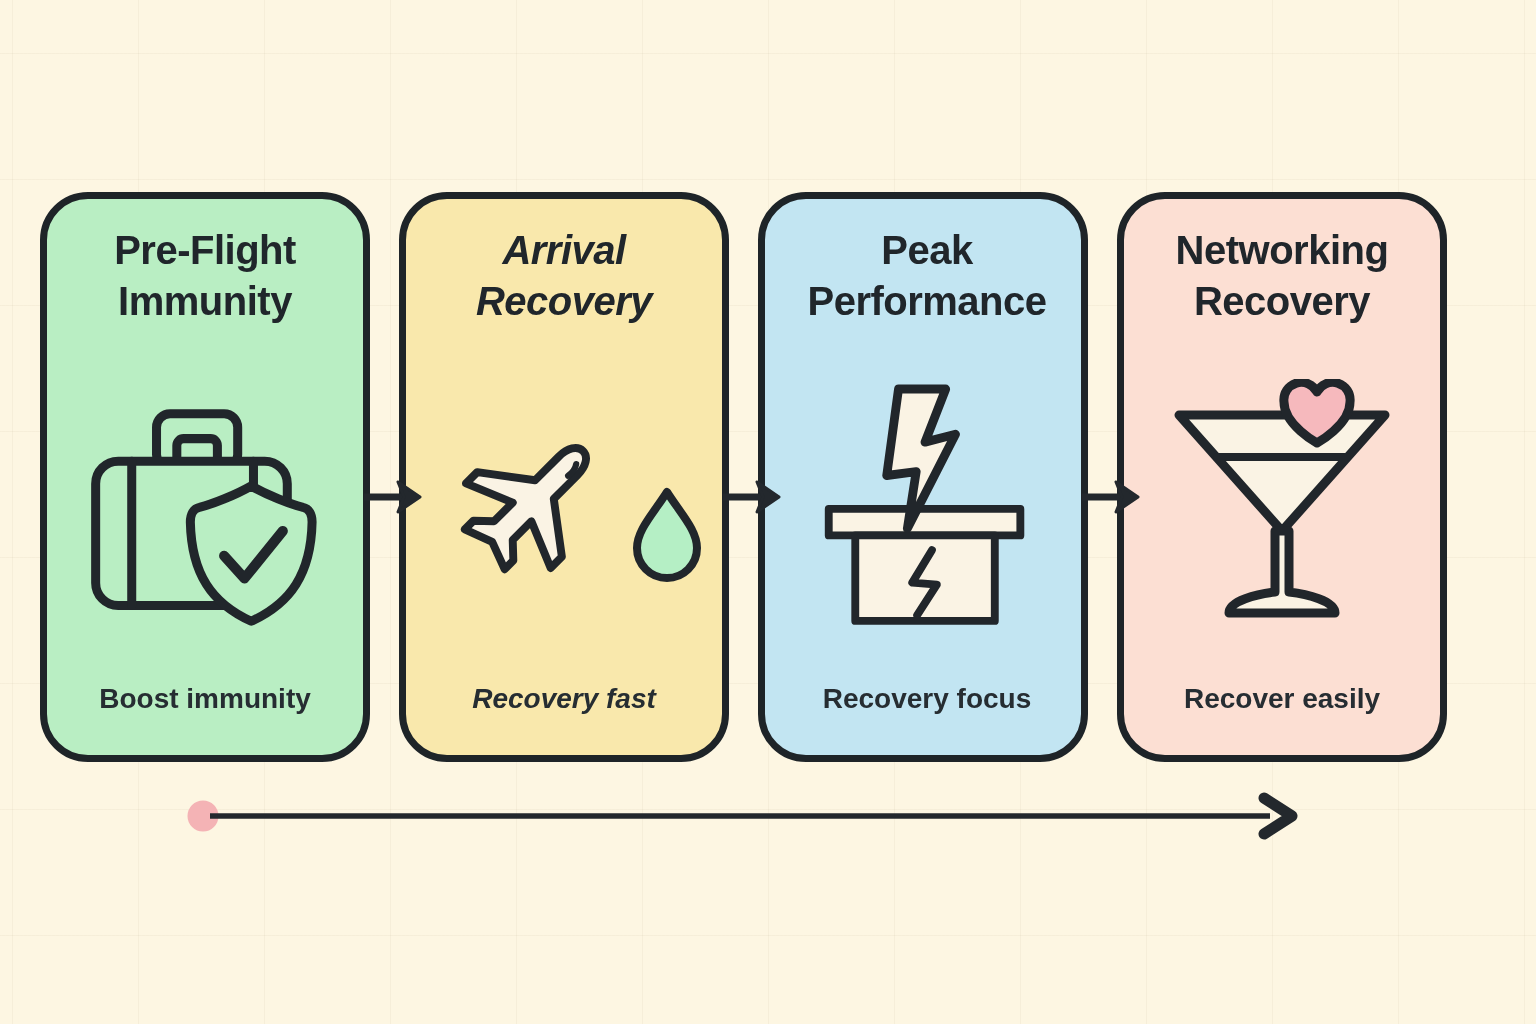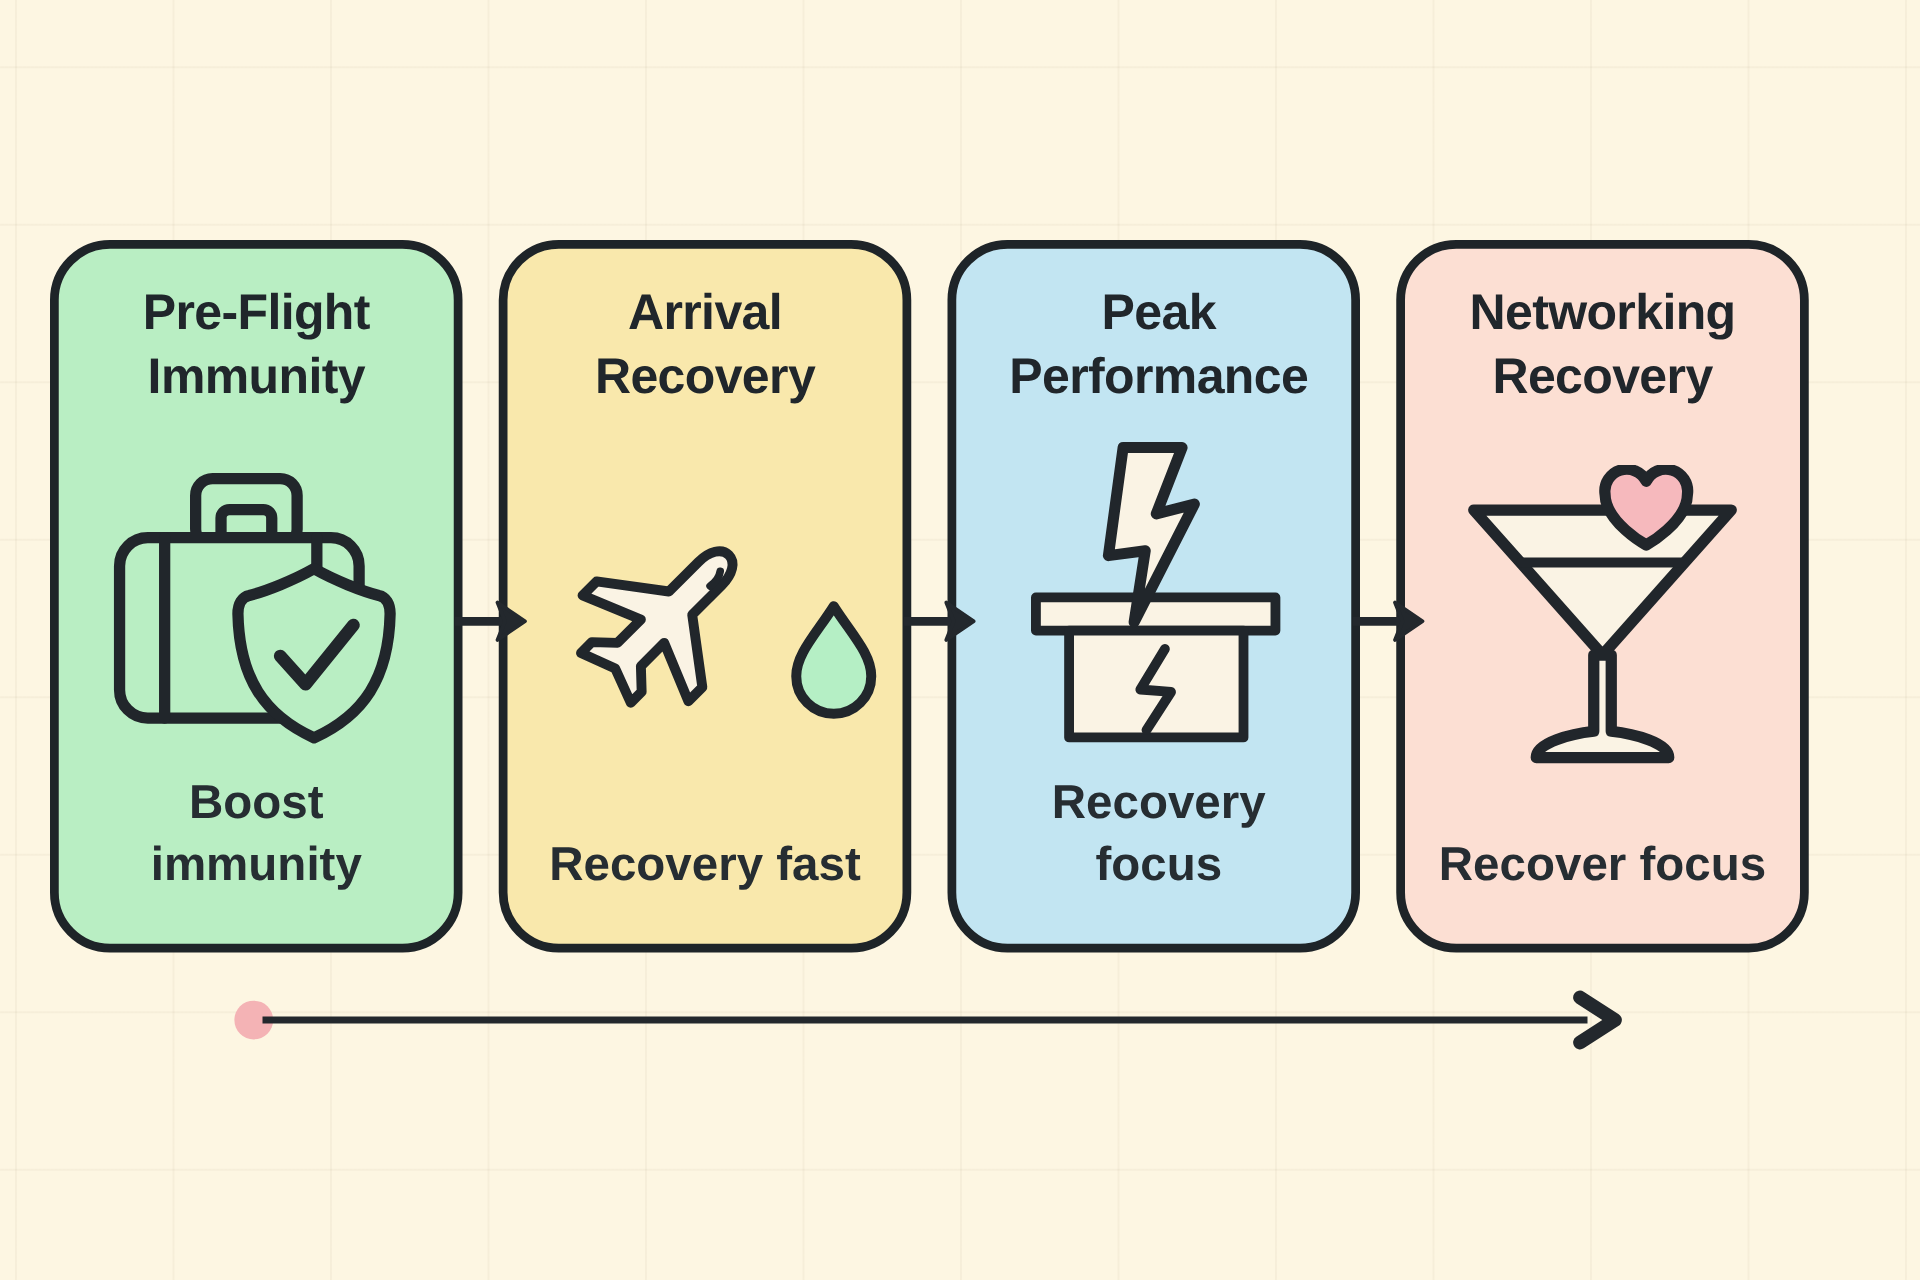--- a/index.html
+++ b/index.html
@@ -17,21 +17,21 @@
     position:absolute; top:192px; width:330px; height:570px;
     border:7px solid #1e2428; border-radius:48px; box-sizing:border-box;
     display:flex; flex-direction:column; align-items:center; justify-content:space-between;
     padding:26px 12px 38px;
   }
   .card-title {
     font-size:40px; font-weight:700; color:#20262b; text-align:center;
     line-height:1.28; letter-spacing:-0.5px; max-width:300px;
   }
   .card-subtitle {
-    font-size:38px; font-weight:700; color:#262d32; text-align:center;
+    font-size:28px; font-weight:700; color:#262d32; text-align:center;
     line-height:1.3; max-width:280px;
   }
   .card-icon { flex:0 0 auto; display:flex; align-items:center; justify-content:center; }
   .stroke { fill:none; stroke:#21262b; stroke-width:8; stroke-linejoin:round; stroke-linecap:round; }
   .icon-fill { fill:#faf3e4; }
   .connector { position:absolute; z-index:5; }
   .timeline { position:absolute; left:180px; top:788px; }
 </style>
 </head>
 <body>
@@ -45,21 +45,21 @@
       <rect class="stroke" x="8" y="72" width="170" height="128" rx="20" style="fill: rgb(185, 238, 195);"></rect>
       <line class="stroke" x1="40" y1="72" x2="40" y2="200"></line>
       <line class="stroke" x1="148" y1="72" x2="148" y2="104"></line>
       <path class="stroke" d="M146,94 C 160,102 180,110 192,113 C 197,114 200,119 200,126 C 199,172 181,198 146,214 C 111,198 93,172 92,126 C 92,119 95,114 100,113 C 112,110 132,102 146,94 Z" style="fill: rgb(185, 238, 195);"></path>
       <polyline class="stroke" points="122,156 140,176 174,134" style="stroke-width:9"></polyline>
     </svg>
   </div>
   <div class="card-subtitle">Boost immunity</div>
 </div>
 
-<div class="card" style="left: 399px; background-color: rgb(249, 232, 172);">
+<div class="card" style="left: 399px; background-color: rgb(249, 232, 172); font-style: italic;">
   <div class="card-title">Arrival Recovery</div>
   <div class="card-icon">
     <svg width="300" height="240" viewBox="0 0 300 240">
       <g transform="translate(118,118) rotate(45) scale(0.88)">
         <path class="stroke icon-fill" style="stroke-width:9" d="M 0 -82 C 9 -82 15 -72 15 -58 L 15 -20 L 68 20 L 68 38 L 15 16 L 15 46 L 32 62 L 32 76 L 0 64 L -32 76 L -32 62 L -15 46 L -15 16 L -68 38 L -68 20 L -15 -20 L -15 -58 C -15 -72 -9 -82 0 -82 Z"></path>
         <path class="stroke" style="stroke-width:7" d="M 5 -66 C 8 -62 9 -56 8 -50"></path>
       </g>
       <path class="stroke" d="M253,108 C 267,130 283,146 283,164 A 30 30 0 1 1 223,164 C 223,146 239,130 253,108 Z" style="fill: rgb(181, 239, 197);"></path>
     </svg>
   </div>
@@ -82,21 +82,21 @@
 <div class="card" style="left: 1117px; background-color: rgb(252, 223, 211); gap: 29px;">
   <div class="card-title">Networking Recovery</div>
   <div class="card-icon">
     <svg width="235" height="250" viewBox="0 0 235 250">
       <path class="stroke icon-fill" style="stroke-width:9" d="M14,36 L220,36 L117,152 Z"></path>
       <line class="stroke" x1="52" y1="78" x2="182" y2="78"></line>
       <path class="stroke icon-fill" style="stroke-width:9" d="M64,234 L170,234 C 170,222 142,215 124,213 L124,152 L110,152 L110,213 C 92,215 64,222 64,234 Z"></path>
       <path class="stroke" style="stroke-width: 9; fill: rgb(246, 185, 189);" d="M152,64 C 152,64 119,46 119,23 A 17.5 17.5 0 0 1 152,13 A 17.5 17.5 0 0 1 185,23 C 185,46 152,64 152,64 Z"></path>
     </svg>
   </div>
-  <div class="card-subtitle">Recover focus</div>
+  <div class="card-subtitle">Recover easily</div>
 </div>
 
 <svg class="connector" style="left:364px; top:475px;" width="58" height="44">
   <line x1="0" y1="22" x2="40" y2="22" stroke="#23282d" stroke-width="7"></line>
   <path d="M34,7 L56,22 L34,37 L40,22 Z" fill="#23282d" stroke="#23282d" stroke-width="3" stroke-linejoin="round"></path>
 </svg>
 <svg class="connector" style="left:723px; top:475px;" width="58" height="44">
   <line x1="0" y1="22" x2="40" y2="22" stroke="#23282d" stroke-width="7"></line>
   <path d="M34,7 L56,22 L34,37 L40,22 Z" fill="#23282d" stroke="#23282d" stroke-width="3" stroke-linejoin="round"></path>
 </svg>

